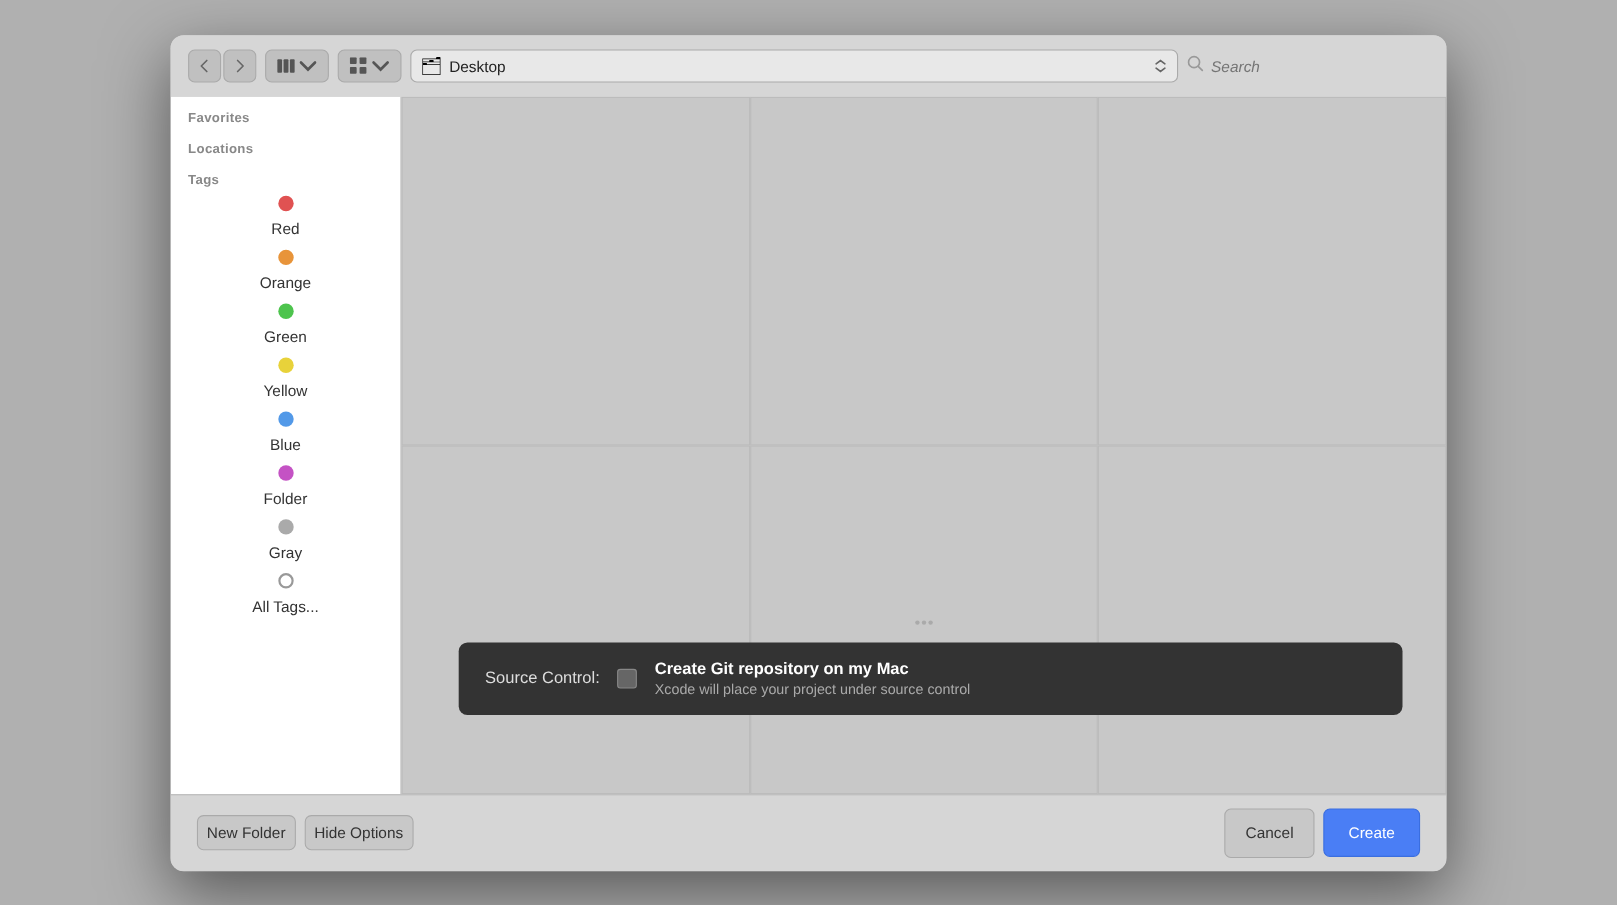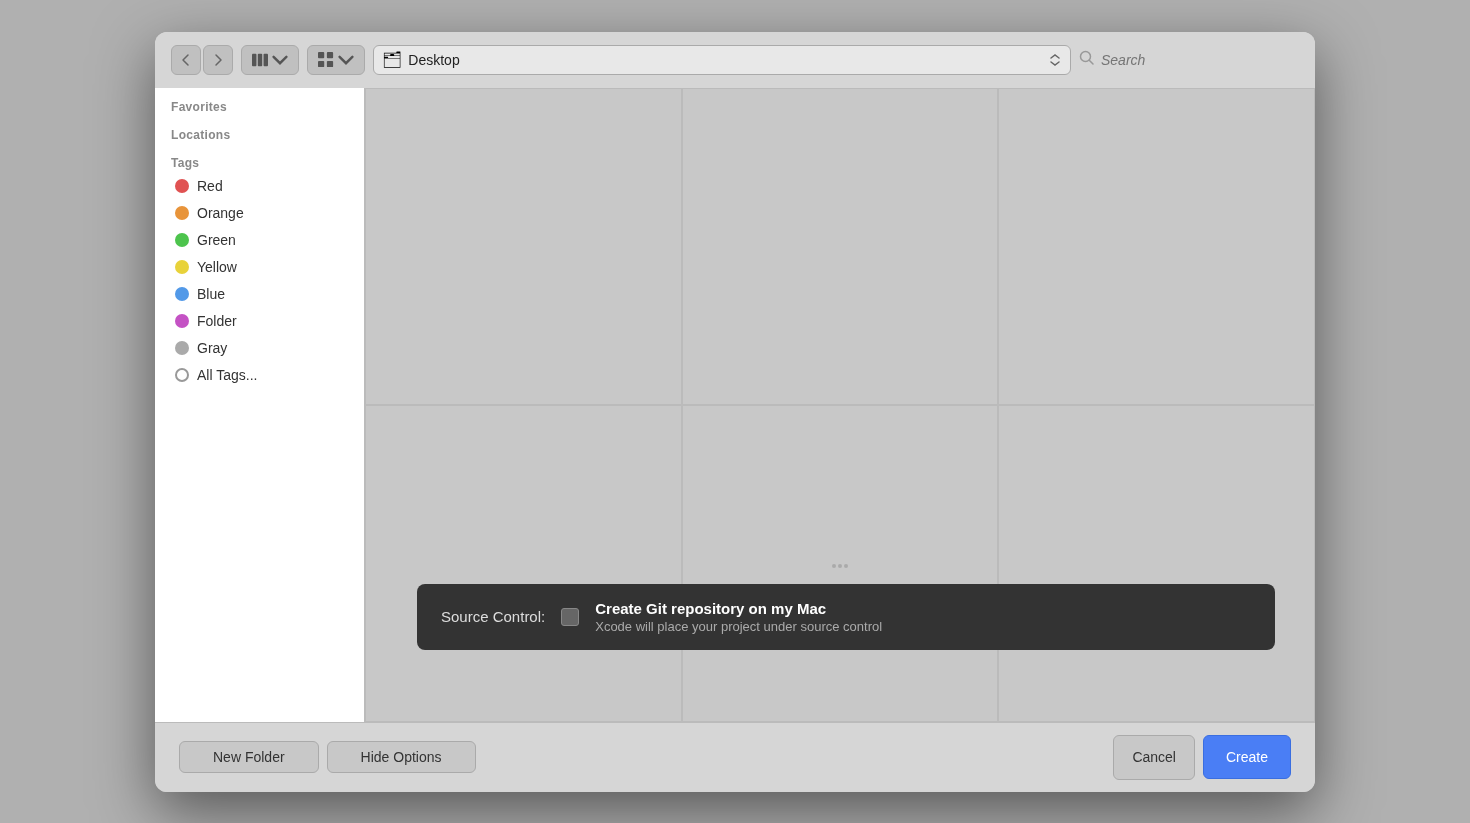--- a/index.html
+++ b/index.html
@@ -155,20 +155,21 @@
     .sidebar-item {
       display: flex;
       align-items: center;
       gap: 8px;
       padding: 5px 16px;
       cursor: pointer;
       font-size: 14px;
       color: #333;
       border-radius: 6px;
       margin: 1px 4px;
+      flex-direction: column;
     }
 
     .color-dot {
       width: 14px;
       height: 14px;
       border-radius: 50%;
       flex-shrink: 0;
     }
 
     .all-tags-icon {
@@ -266,21 +267,21 @@
       gap: 8px;
     }
 
     .bottom-right {
       display: flex;
       gap: 8px;
     }
 
     .btn-gray {
       height: 32px;
-      padding: 0 33px;
+      padding: 0 8px;
       background: #c8c8c8;
       border: 1px solid #aaa;
       border-radius: 6px;
       font-size: 14px;
       color: #333;
       cursor: pointer;
     }
 
     .btn-cancel {
       height: 45px;

